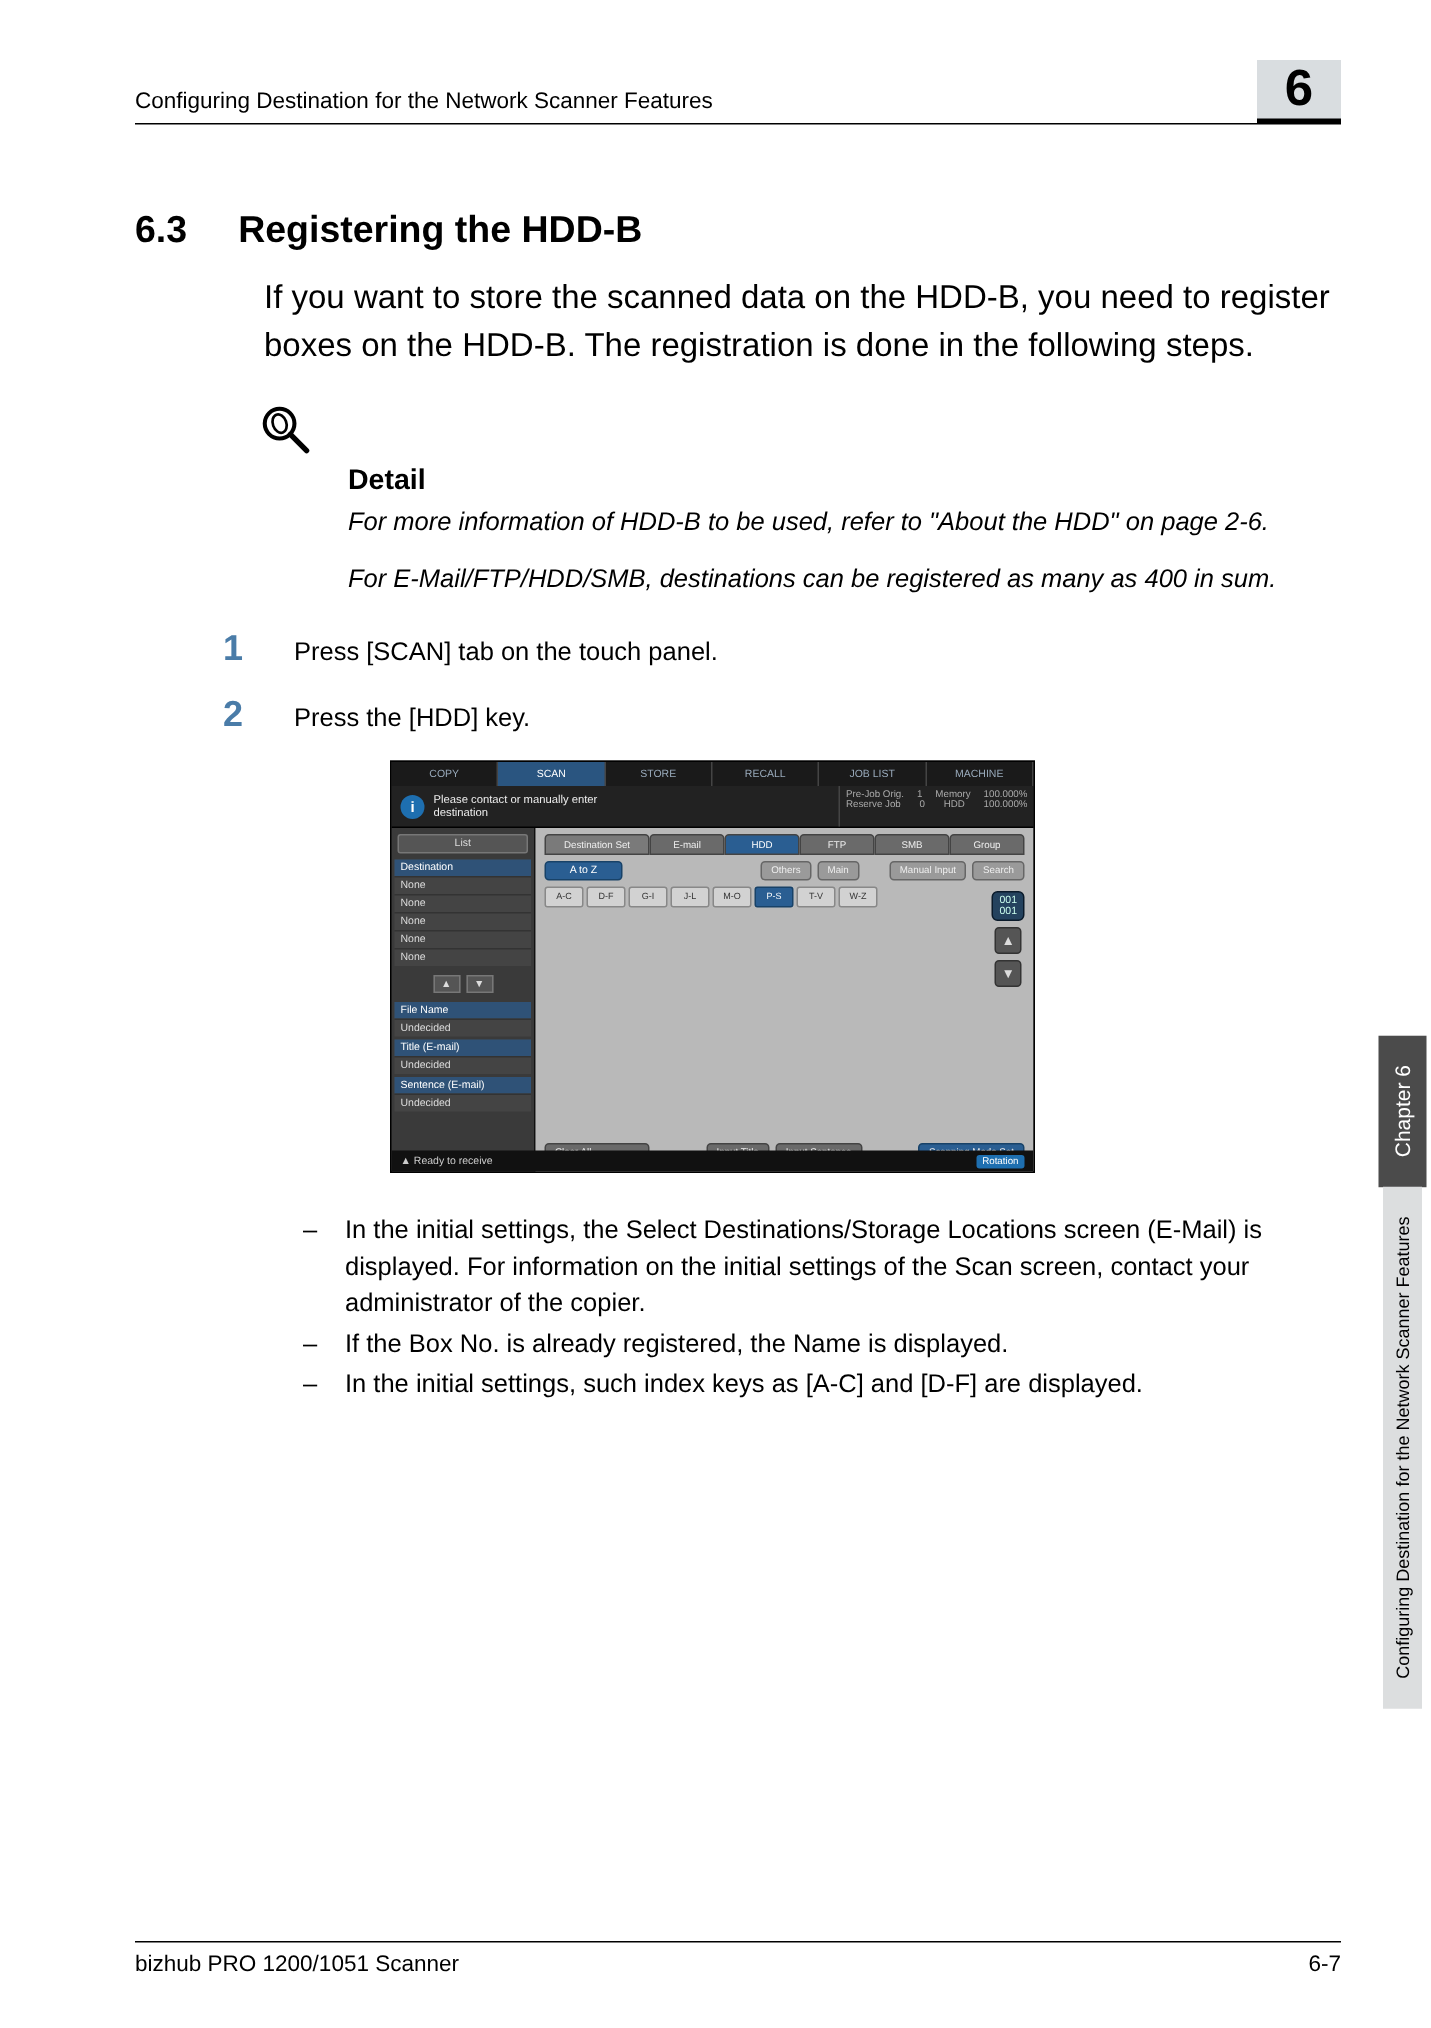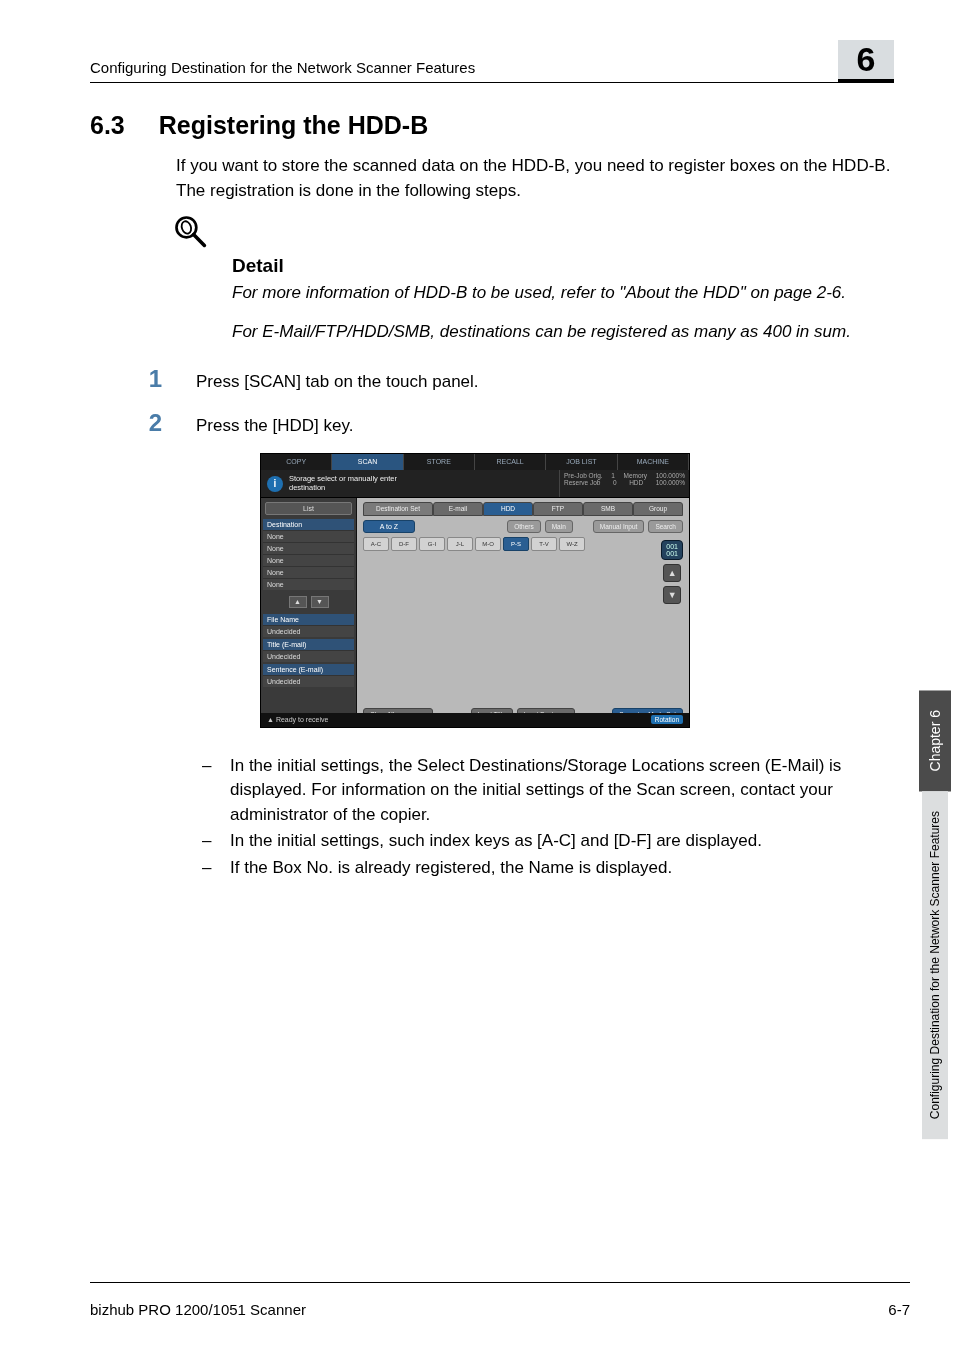--- a/index.html
+++ b/index.html
@@ -41,30 +41,31 @@
   }
   .section-row {
     display: flex;
     align-items: baseline;
     gap: 34px;
     margin-bottom: 14px;
   }
   .section-num {
     font-size: 25px;
     font-weight: bold;
+    margin-top: 28px;
   }
   .section-title {
     font-size: 25px;
     font-weight: bold;
   }
   .body-text {
     margin-left: 86px;
-    font-size: 17px;
+    font-size: 22px;
     line-height: 1.45;
-    margin-bottom: 10px;
+    margin-bottom: 22px;
   }
   .detail-block {
     margin-left: 86px;
     margin-bottom: 20px;
   }
   .magnifier {
     width: 36px;
     height: 36px;
     margin-bottom: 6px;
     margin-left: -4px;
@@ -393,23 +394,23 @@
     padding: 20px 6px;
     font-size: 12px;
     text-align: center;
   }
 
   
   .footer {
     position: absolute;
     bottom: 34px;
     left: 90px;
-    right: 44px;
+    right: 60px;
     border-top: 1px solid #000;
-    padding-top: 18px;
+    padding-top: 6px;
     display: flex;
     justify-content: space-between;
     font-size: 15px;
   }
 </style>
 </head>
 <body>
 
 <div class="page">
 
@@ -455,21 +456,21 @@
         <div class="shot-tab">COPY</div>
         <div class="shot-tab scan">SCAN</div>
         <div class="shot-tab">STORE</div>
         <div class="shot-tab">RECALL</div>
         <div class="shot-tab">JOB LIST</div>
         <div class="shot-tab">MACHINE</div>
       </div>
 
       <div class="shot-msg-row">
         <div class="info-i">i</div>
-        <div class="msg-left" style="white-space:pre-line">Storage select or manually enter
+        <div class="msg-left" style="white-space:pre-line">Please contact or manually enter
 destination</div>
         <div class="status-grid">
           <div>
             <span>Pre-Job Orig.</span>
             <span>1</span>
             <span>Memory</span>
             <span>100.000%</span>
           </div>
           <div>
             <span>Reserve Job</span>
@@ -555,22 +556,22 @@
       </div>
       <div class="shot-status">
         <span>▲ <span>Ready to receive</span></span>
         <span class="rot-ind">Rotation</span>
       </div>
     </div>
   </div>
 
   <ul class="bullets">
     <li>In the initial settings, the Select Destinations/Storage Locations screen (E-Mail) is displayed. For information on the initial settings of the Scan screen, contact your administrator of the copier.</li>
+    <li>If the Box No. is already registered, the Name is displayed.</li>
     <li>In the initial settings, such index keys as [A-C] and [D-F] are displayed.</li>
-    <li>If the Box No. is already registered, the Name is displayed.</li>
   </ul>
 
 </div>
 
 <div class="side-strip">
   <div class="strip-dark">Chapter 6</div>
   <div class="strip-light">Configuring Destination for the Network Scanner Features</div>
 </div>
 
 <div class="footer">

